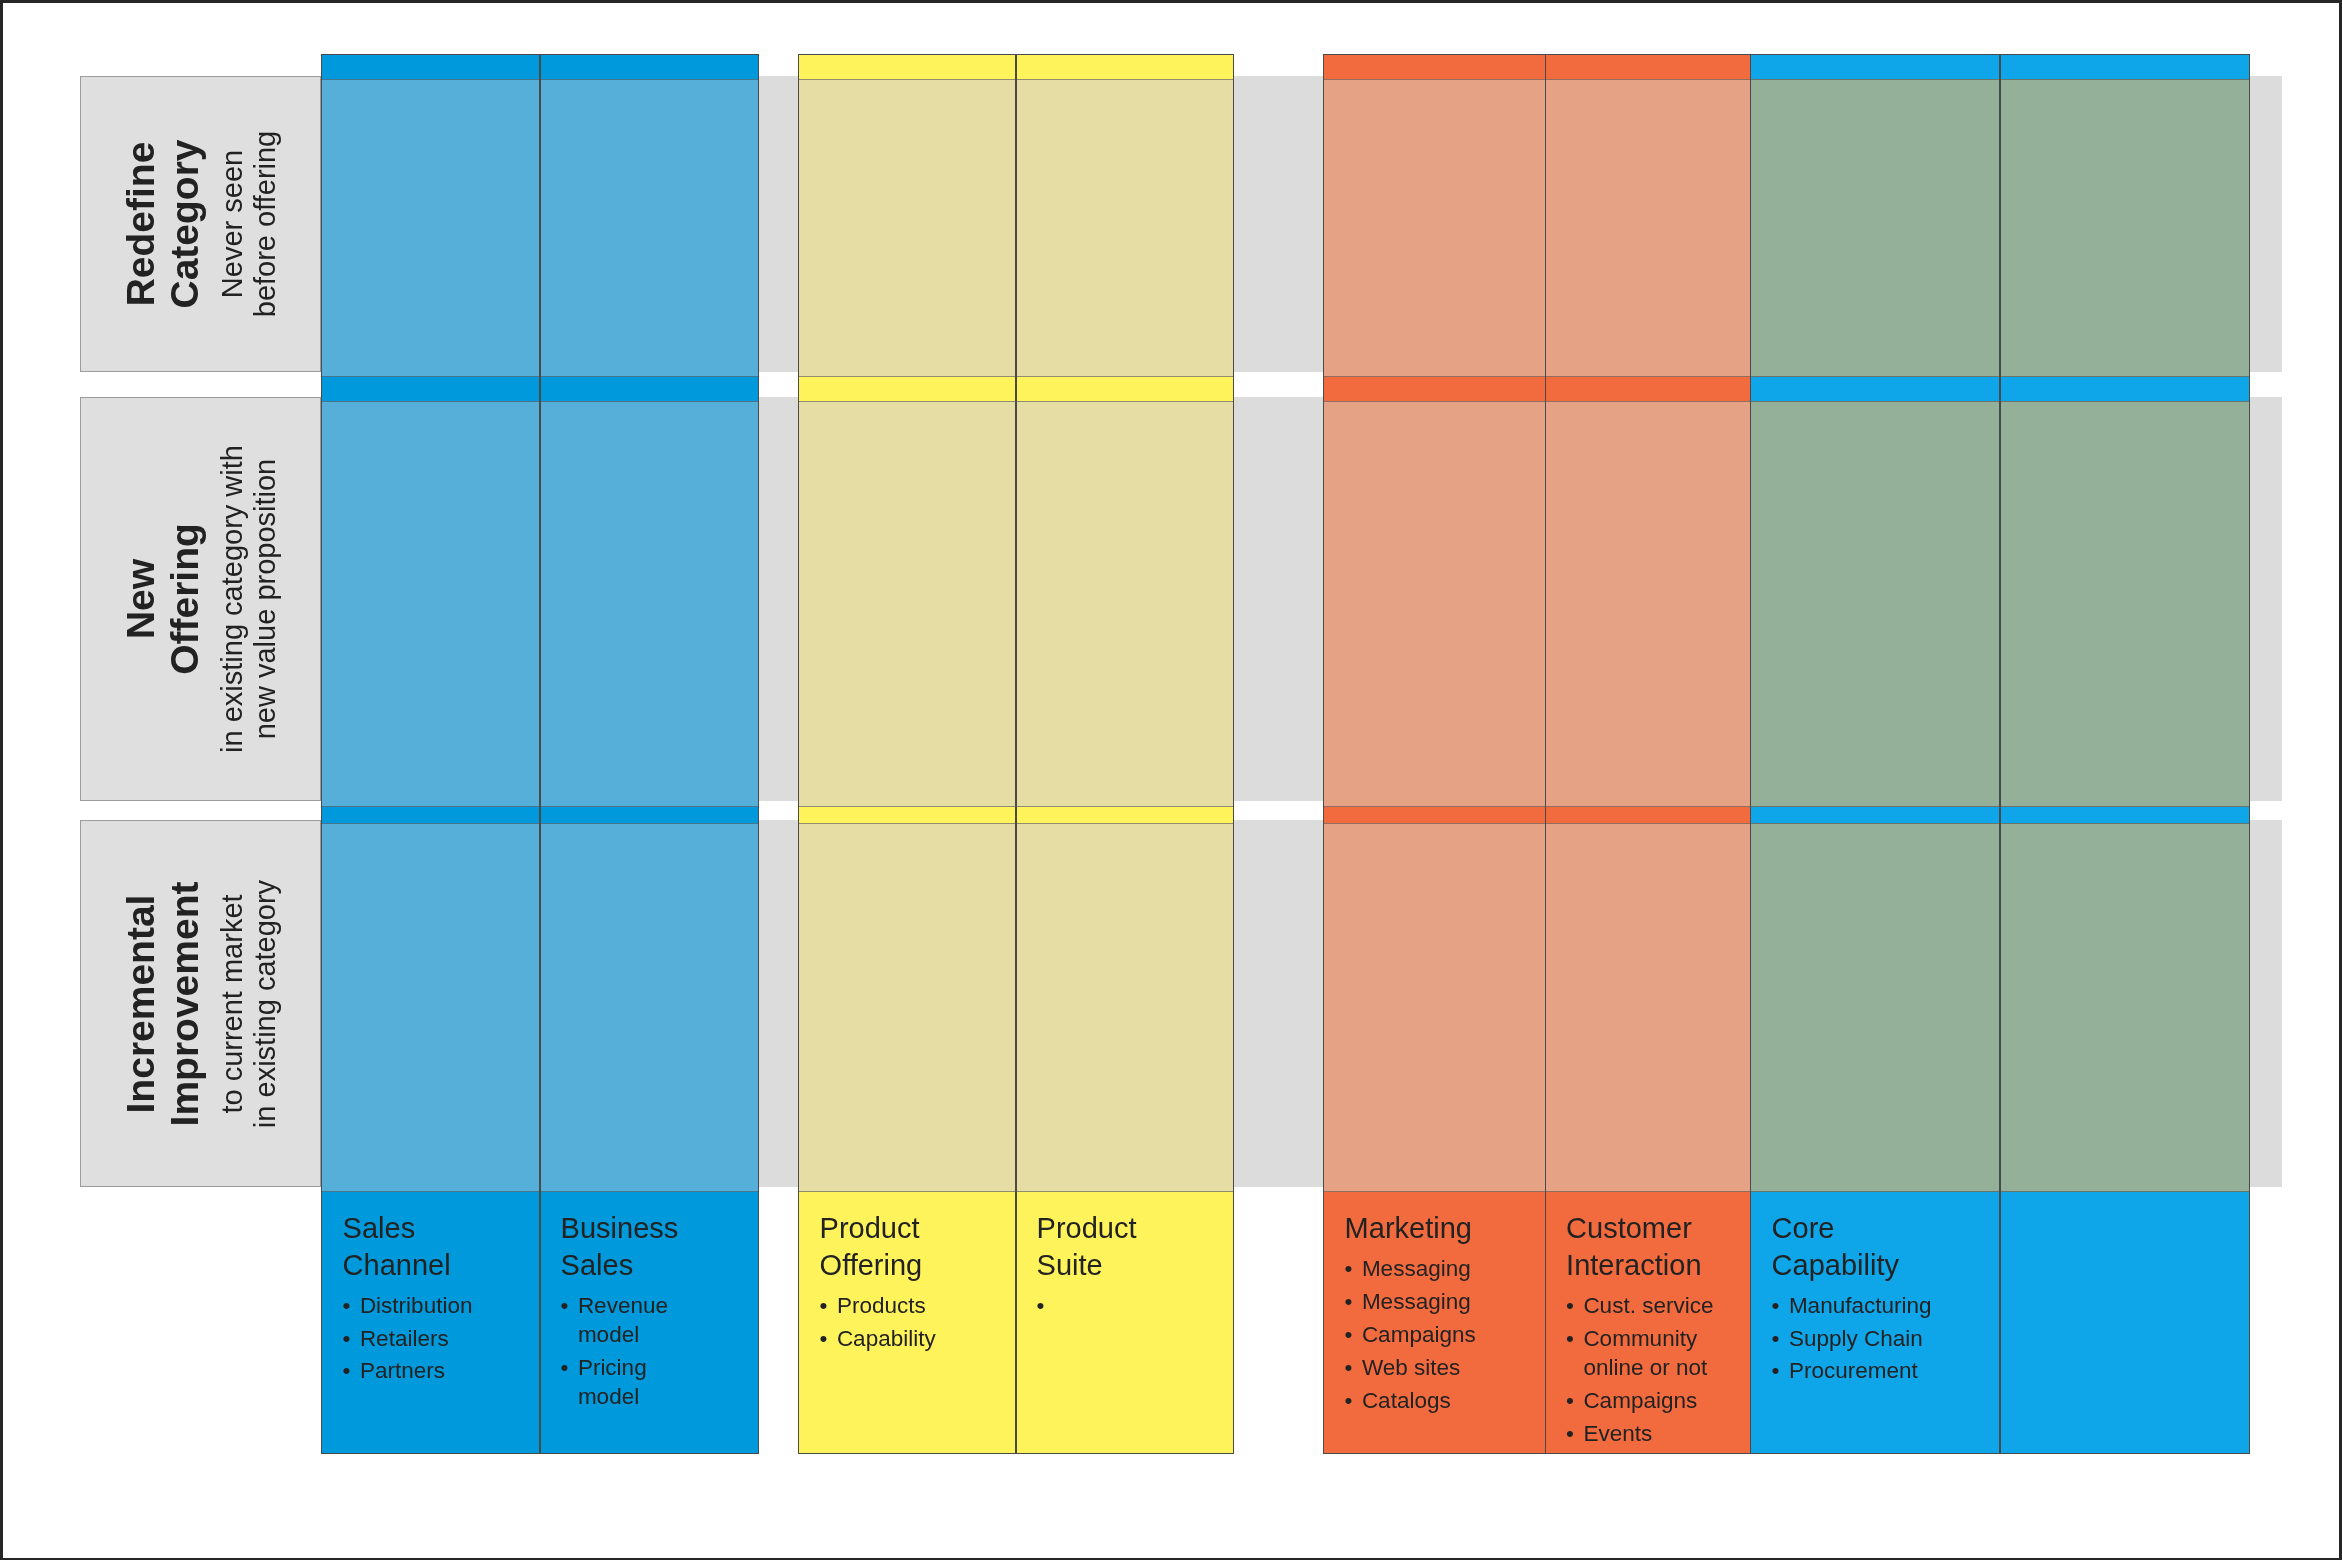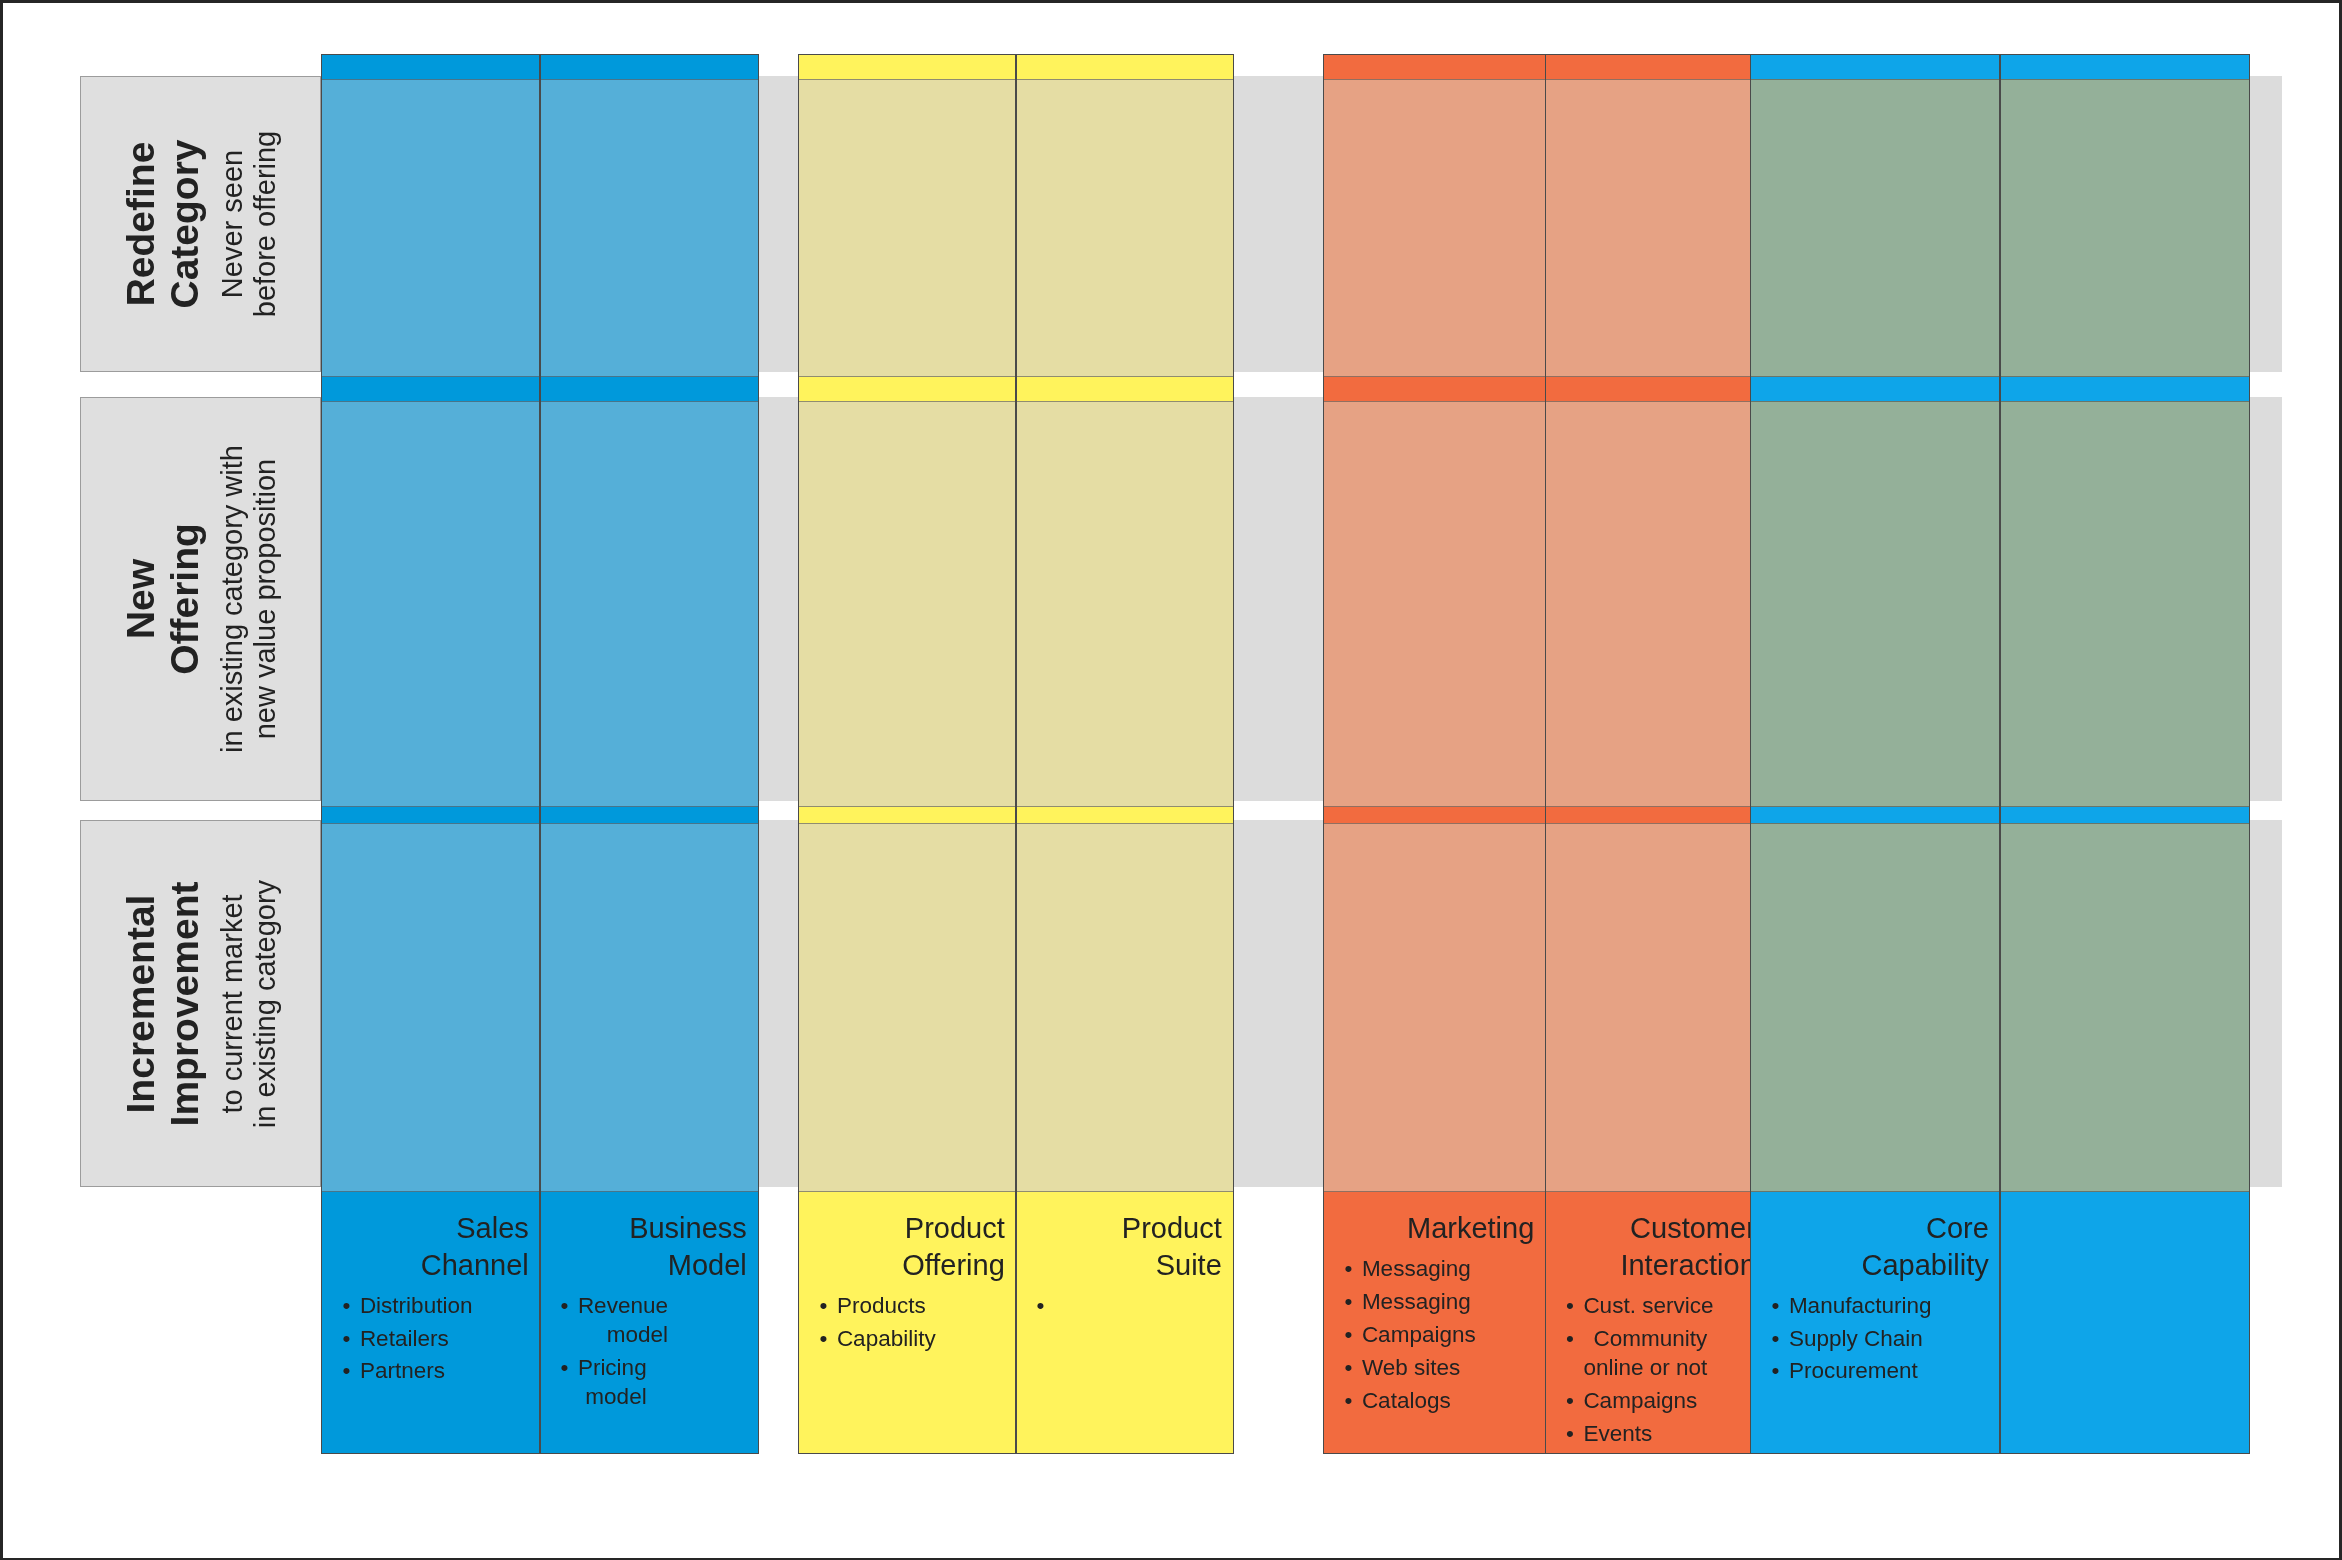--- a/index.html
+++ b/index.html
@@ -6,21 +6,21 @@
   #canvas{
     position:relative;width:2342px;height:1561px;box-sizing:border-box;
     background:#ffffff;border:3.7px solid #262626;overflow:hidden;
     font-family:"Liberation Sans",sans-serif;color:#222222;
   }
   .band{position:absolute;left:77px;width:2202px;}
   .group{position:absolute;top:51px;height:1400px;box-sizing:border-box;border:1.9px solid #4a4a4a;}
   .cell{position:absolute;left:0;right:0;border-top:0.9px solid rgba(60,60,60,.5);border-bottom:0.9px solid rgba(60,60,60,.5);}
   .divider{position:absolute;top:0;bottom:0;left:calc(50% - 0.9px);width:1.9px;background:#4a4a4a;}
   .footer{position:absolute;left:0;right:0;top:1136px;height:260px;display:flex;}
-  .fcol{width:50%;box-sizing:border-box;padding:19px 11.2px 0 20.6px;text-align:right;}
+  .fcol{width:50%;box-sizing:border-box;padding:19px 11.2px 0 20.6px;}
   .ftitle{font-size:29px;line-height:1.26;white-space:pre-line;margin:0 0 7.5px 0;}
   ul.blist{list-style:none;margin:0;padding:0;font-size:22.5px;line-height:1.3;}
   ul.blist li{display:flex;gap:9.4px;margin:0 0 3.7px 0;}
   .dot{flex:0 0 auto;}
   .btext{white-space:pre-line;}
   .rowlabel{position:absolute;left:77px;width:241px;box-sizing:border-box;border:1.9px solid #9c9c9c;}
   .rot{position:absolute;left:50%;top:50%;transform:translate(-50%,-50%) rotate(-90deg);
        display:flex;flex-direction:column;align-items:center;justify-content:center;gap:9.4px;}
   .rl-title{font-weight:bold;font-size:39px;line-height:1.12;white-space:pre-line;text-align:center;}
   .rl-sub{font-size:29px;line-height:1.16;white-space:pre-line;text-align:center;}
@@ -53,21 +53,21 @@
               <span class="btext">Retailers</span>
             </li>
           <li>
               <span class="dot">•</span>
               <span class="btext">Partners</span>
             </li>
         </ul>
       </div>
       <div class="fcol">
         <div class="ftitle">Business
-Model</div>
+Sales</div>
         <ul class="blist">
           <li>
               <span class="dot">•</span>
               <span class="btext">Revenue
 model</span>
             </li>
           <li>
               <span class="dot">•</span>
               <span class="btext">Pricing
 model</span>

